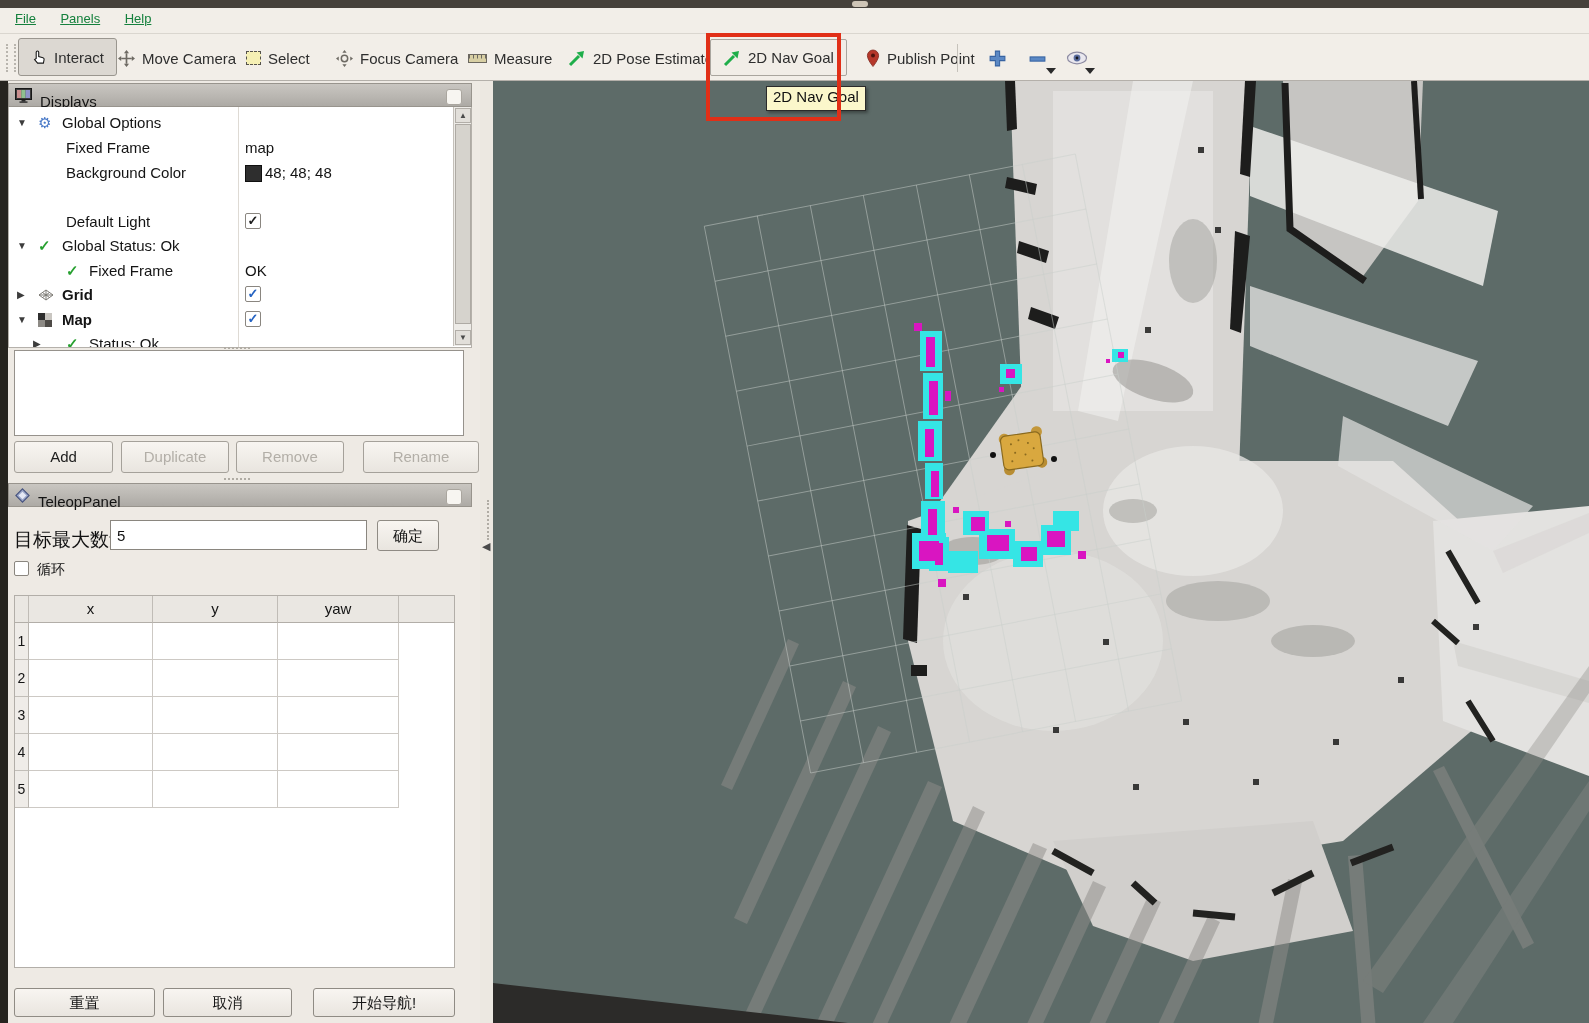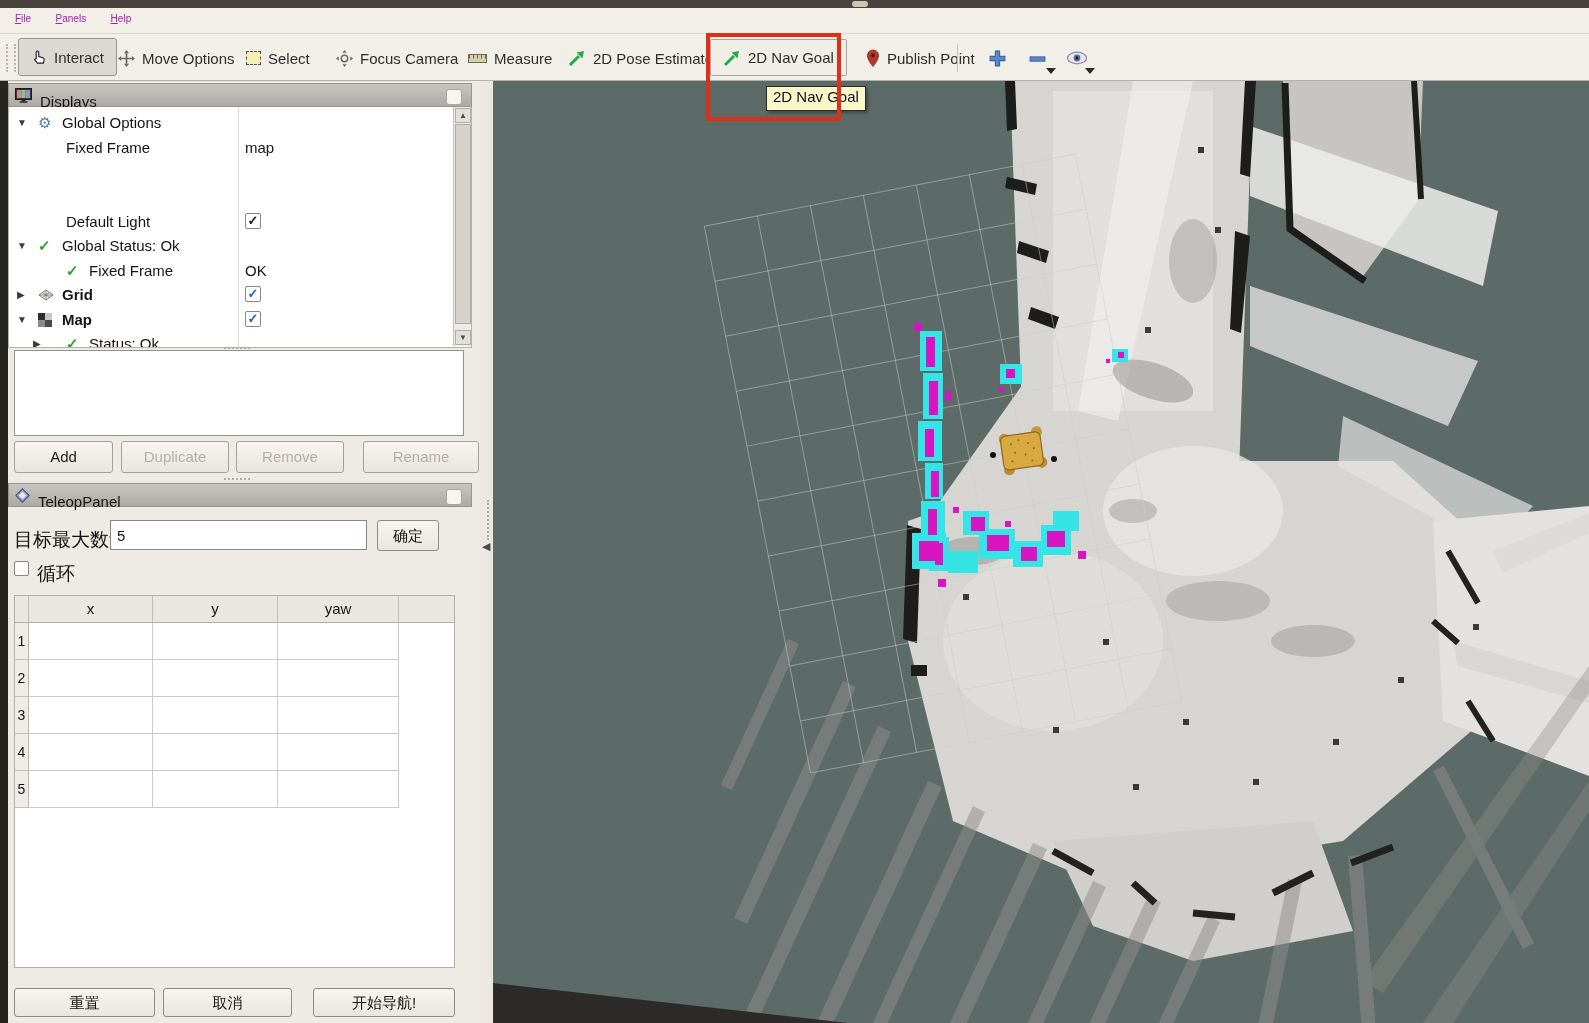--- a/index.html
+++ b/index.html
@@ -3,21 +3,21 @@
 <meta charset="utf-8">
 <style>
   html,body{margin:0;padding:0;}
   body{width:1589px;height:1023px;position:relative;overflow:hidden;
        font-family:"Liberation Sans", sans-serif;background:#eeeae4;color:#1a1a1a;}
   .abs{position:absolute;}
   
   .titlebar-strip{left:0;top:0;width:1589px;height:8px;background:#46413b;}
   .titlebar-glint{left:852px;top:1px;width:16px;height:6px;background:#cfc5b6;border-radius:3px;}
   .menubar{left:0;top:8px;width:1589px;height:25px;background:#f2eee8;border-bottom:1px solid #dad6cf;}
-  .menu-item{display:inline-block;font-size:10px;color:#a21caf;padding:3px 10px 0 10px;cursor:default;}
+  .menu-item{display:inline-block;font-size:13px;color:#15803d;padding:3px 10px 0 10px;cursor:default;text-decoration:underline;}
   .menu-item::first-letter{text-decoration:underline;}
   .toolbar{left:0;top:34px;width:1589px;height:46px;background:#f2eee8;border-bottom:1px solid #b4b0aa;}
   .tb-handle{left:6px;top:44px;width:6px;height:28px;border-left:2px dotted #b9b5ae;border-right:2px dotted #b9b5ae;}
   .tool{position:absolute;top:42px;height:32px;display:flex;align-items:center;gap:7px;font-size:15px;color:#2e2e2e;white-space:nowrap;}
   .tool-btn-active{top:38px;height:38px;padding:7px 12px;background:#dcd8d2;border:1px solid #9a968f;border-radius:3px;box-sizing:border-box;}
   .tool-btn-hover{top:39px;height:37px;padding:0 12px;background:#f1ede7;border:1px solid #a9a59e;border-radius:2px;box-sizing:border-box;}
   .tb-sep{left:957px;top:44px;width:1px;height:28px;background:#c6c2bb;}
   .caret-down{width:0;height:0;border-left:5px solid transparent;border-right:5px solid transparent;border-top:6px solid #2a2a2a;position:absolute;}
   .select-box-icon{width:15px;height:14px;background:#f6f0b4;border:1px dashed #55524c;box-sizing:border-box;}
   .measure-icon{width:19px;height:9px;background:#d8cfa4;border:1px solid #6b675f;box-sizing:border-box;
@@ -61,21 +61,21 @@
      border-radius:3px;box-sizing:border-box;font-size:15px;text-align:center;line-height:30px;color:#1c1c1c;}
   .dockbtn.disabled{color:#b2aea7;}
   .tp-title{left:8px;top:483px;width:464px;}
   .tp-label{left:14px;top:527px;font-size:19px;color:#111;}
   .tp-input{left:110px;top:520px;width:257px;height:30px;background:#fff;border:1px solid #8a867f;box-sizing:border-box;
      font-size:15px;font-family:"Liberation Sans",sans-serif;padding:0 6px;color:#111;}
   .btn{background:linear-gradient(#f8f5f1,#e9e5df);border:1px solid #8f8b84;border-radius:3px;box-sizing:border-box;
      font-size:15px;text-align:center;color:#151515;}
   .tp-confirm{left:377px;top:520px;width:62px;height:31px;line-height:29px;}
   .loop-cb{left:14px;top:561px;width:15px;height:15px;background:#fff;border:1px solid #8a867f;border-radius:2px;box-sizing:border-box;}
-  .loop-lbl{left:37px;top:561px;font-size:19px;color:#111;}
+  .loop-lbl{left:37px;top:561px;font-size:14px;color:#111;}
   .goal-table{left:14px;top:595px;width:441px;height:373px;background:#fff;border:1px solid #b2aea8;box-sizing:border-box;}
   .gt-header{position:absolute;left:0;top:0;height:27px;background:#eae7e2;border-bottom:1px solid #b2aea8;
      font-size:15px;color:#141414;text-align:center;line-height:26px;box-sizing:border-box;border-right:1px solid #c0bcb6;}
   .gt-rowhdr{position:absolute;left:0;width:14px;background:#efece8;border-right:1px solid #b9b5af;border-bottom:1px solid #c2beb8;
      font-size:14px;text-align:center;box-sizing:border-box;color:#141414;}
   .gt-cell{position:absolute;background:#fff;border-right:1px solid #cdc9c4;border-bottom:1px solid #cdc9c4;box-sizing:border-box;}
   .bot-btn{position:absolute;top:988px;height:29px;line-height:27px;}
   
   .viewport{left:493px;top:81px;width:1096px;height:942px;background:#5d6b68;}
   .icon-svg{display:block;}
@@ -100,21 +100,21 @@
     <path d="M5.2 9.5 V3.2 a1.25 1.25 0 0 1 2.5 0 V7.6 l4.3 1.1 a1.6 1.6 0 0 1 1.1 1.8 l-.7 3.6 H6.6 L3.6 10.6 Z" fill="#ffffff" stroke="#1a1a1a" stroke-width="1.1"></path>
   </svg>
   <span>Interact</span>
 </div>
 
 <div class="tool" style="left:118px">
   <svg class="icon-svg" width="17" height="17" viewBox="0 0 16 16">
     <path d="M8 0 L5.6 3 H10.4 Z M8 16 L5.6 13 H10.4 Z M0 8 L3 5.6 V10.4 Z M16 8 L13 5.6 V10.4 Z" fill="#6e6a63"></path>
     <path d="M8 3 V13 M3 8 H13" stroke="#6e6a63" stroke-width="1.6"></path>
   </svg>
-  <span>Move Options</span>
+  <span>Move Camera</span>
 </div>
 
 <div class="tool" style="left:246px">
   <span class="select-box-icon"></span>
   <span>Select</span>
 </div>
 
 <div class="tool" style="left:336px">
   <svg class="icon-svg" width="17" height="17" viewBox="0 0 16 16">
     <circle cx="8" cy="8" r="3" fill="none" stroke="#6e6a63" stroke-width="1.4"></circle>
@@ -197,20 +197,25 @@
   <div class="vcol-sep"></div>
 
   <div class="trow" style="top:5px">
     <span class="exp">▼</span>
     <span class="ticon gear">⚙</span>
     <span class="lbl">Global Options</span>
   </div>
   <div class="trow" style="top:30px">
     <span class="lbl1">Fixed Frame</span>
     <span class="val">map</span>
+  </div>
+  <div class="trow" style="top:55px">
+    <span class="lbl1">Background Color</span>
+    <span class="swatch"></span>
+    <span class="val" style="left:256px">48; 48; 48</span>
   </div>
   <div class="trow" style="top:104px">
     <span class="lbl1">Default Light</span>
     <span class="val cbox" style="color:#1c1c1c">✓</span>
   </div>
   <div class="trow" style="top:128px">
     <span class="exp">▼</span>
     <span class="ticon gcheck">✓</span>
     <span class="lbl">Global Status: Ok</span>
   </div>

